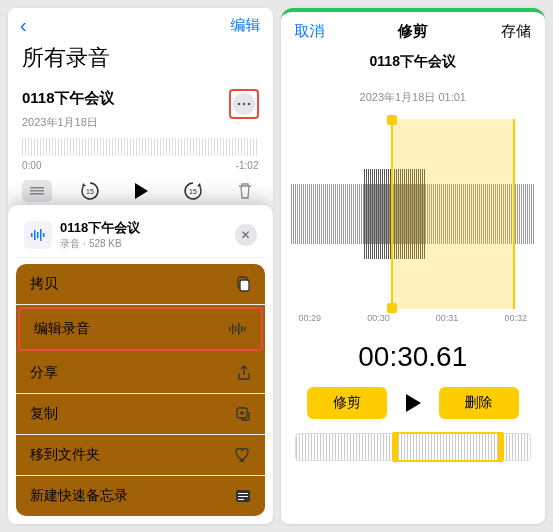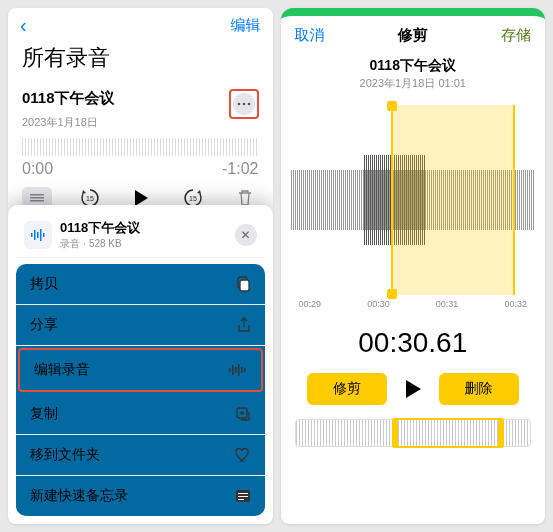--- a/index.html
+++ b/index.html
@@ -1,53 +1,53 @@
 <!DOCTYPE html>
 <html><head>
 <meta charset="utf-8">
 <style>
 *{margin:0;padding:0;box-sizing:border-box;font-family:-apple-system,sans-serif;-webkit-font-smoothing:antialiased}
 body{background:#e8e8e8;display:flex;gap:8px;padding:8px}
 .phone{background:#fff;border-radius:8px;overflow:hidden;box-shadow:0 1px 3px rgba(0,0,0,.1)}
 .p1{width:265px;height:516px;position:relative}
-.p2{width:265px;height:516px;position:relative;border-top:8px solid #22c55e;border-radius:12px 12px 8px 8px}
+.p2{width:265px;height:516px;position:relative;border-top:4px solid #22c55e;border-radius:12px 12px 8px 8px}
 .hdr1{display:flex;align-items:center;justify-content:space-between;padding:6px 12px}
 .back{font-size:20px;color:#007aff}
 .edit{color:#007aff;font-size:15px}
 .title1{font-size:22px;font-weight:400;padding:0 14px 8px}
 .rec{padding:8px 14px;border-bottom:.5px solid #eee}
 .rec-hd{display:flex;justify-content:space-between;align-items:flex-start}
 .rec-name{font-size:15px;font-weight:600}
 .rec-date{font-size:11px;color:#8e8e93;margin-top:7px}
 .rec-dur{font-size:11px;color:#8e8e93}
 .more-btn{width:22px;height:22px;border-radius:11px;background:#e5e5ea;display:flex;align-items:center;justify-content:center;font-size:12px;color:#444}
 .hl-red{border:2px solid #e74c3c;border-radius:4px;padding:2px}
 .wave1{height:18px;margin:8px 0 4px;background:repeating-linear-gradient(90deg,#bbb 0 1px,transparent 1px 3px);opacity:.5}
-.time-row{display:flex;justify-content:space-between;font-size:16px;color:#8e8e93;margin-bottom:6px}
+.time-row{display:flex;justify-content:space-between;font-size:10px;color:#8e8e93;margin-bottom:6px}
 .ctrl-row{display:flex;align-items:center;justify-content:space-between;padding:2px 0}
 .ctrl-btn{width:28px;height:24px;display:flex;align-items:center;justify-content:center;color:#333}
 .opt-btn{width:30px;height:22px;background:#e5e5ea;border-radius:5px;display:flex;align-items:center;justify-content:center}
 .trash{color:#8e8e93}
 .sheet{position:absolute;bottom:0;left:0;right:0;background:#fff;border-radius:10px 10px 0 0;box-shadow:0 -4px 20px rgba(0,0,0,.25);padding:8px}
 .sheet-hd{display:flex;align-items:center;padding:6px 8px;border-bottom:.5px solid #eee;margin-bottom:4px}
 .sheet-ic{width:28px;height:28px;background:#f2f2f7;border-radius:6px;display:flex;align-items:center;justify-content:center;color:#007aff;font-size:10px;margin-right:8px}
 .sheet-t{font-size:13px;font-weight:600}
 .sheet-s{font-size:10px;color:#8e8e93}
 .sheet-x{margin-left:auto;width:22px;height:22px;background:#e5e5ea;border-radius:11px;display:flex;align-items:center;justify-content:center;color:#666;font-size:12px}
-.menu{background:#0369a1;border-radius:10px;margin-top:6px}
+.menu{background:#a16207;border-radius:10px;margin-top:6px}
 .mi{display:flex;align-items:center;justify-content:space-between;padding:11px 14px;border-bottom:.5px solid #eee;font-size:14px}
 .mi:last-child{border-bottom:none}
 .mi-ic{color:#333;font-size:16px}
 .mi.hl{border:2px solid #e74c3c;border-radius:4px;margin:2px}
 .hdr2{display:flex;align-items:center;justify-content:space-between;padding:10px 14px}
 .cancel{color:#007aff;font-size:15px}
 .ttitle{font-size:15px;font-weight:600}
-.save{color:#4d7c0f;font-size:15px}
+.save{color:#000000;font-size:15px}
 .sub2{text-align:center;font-size:14px;font-weight:600;margin-top:2px}
-.sub3{text-align:center;font-size:11px;color:#8e8e93;margin-top:1px}
+.sub3{text-align:center;font-size:11px;color:#8e8e93;margin-top:19px}
 .wave-area{height:190px;margin:14px 0 0;position:relative;background:#fff}
 .sel{position:absolute;left:110px;right:30px;top:0;bottom:0;background:rgba(255,204,0,.25);border-left:2px solid #ffcc00;border-right:2px solid #ffcc00}
 .sel::before,.sel::after{content:'';position:absolute;width:10px;height:10px;background:#ffcc00;border-radius:2px;left:-6px}
 .sel::before{top:-4px}
 .sel::after{bottom:-4px}
 .wave2{position:absolute;top:50%;left:10px;right:10px;height:60px;transform:translateY(-50%);background:repeating-linear-gradient(90deg,#999 0 1px,transparent 1px 2px)}
 .wave2::before{content:'';position:absolute;left:30%;width:25%;top:-15px;bottom:-15px;background:repeating-linear-gradient(90deg,#555 0 1px,transparent 1px 2px)}
 .tline{display:flex;justify-content:space-between;padding:4px 18px;font-size:9px;color:#8e8e93}
 .bigtime{text-align:center;font-size:28px;font-weight:300;margin:14px 6px;font-variant-numeric:tabular-nums}
 .btn-row{display:flex;align-items:center;justify-content:space-around;padding:0 18px}
@@ -159,38 +159,38 @@
     <div class="menu">
       <div class="mi">
         <span>拷贝</span>
         <span class="mi-ic">
             <svg width="16" height="16" viewBox="0 0 16 16">
               <rect x="3" y="1" width="9" height="11" rx="2" fill="none" stroke="#333" stroke-width="1.3"></rect>
               <rect x="5" y="4" width="9" height="11" rx="2" fill="#fff" stroke="#333" stroke-width="1.3"></rect>
             </svg>
           </span>
       </div>
-      <div class="mi">
-        <span>分享</span>
-        <span class="mi-ic">
-            <svg width="14" height="16" viewBox="0 0 14 16">
-              <path d="M7 1v9M4 4l3-3 3 3M2 8v6h10V8" fill="none" stroke="#333" stroke-width="1.3"></path>
-            </svg>
-          </span>
-      </div>
       <div class="mi hl">
         <span>编辑录音</span>
         <span class="mi-ic">
             <svg width="18" height="12">
               <rect x="0" y="4" width="1.5" height="4" fill="#333"></rect>
               <rect x="3" y="1" width="1.5" height="10" fill="#333"></rect>
               <rect x="6" y="3" width="1.5" height="6" fill="#333"></rect>
               <rect x="9" y="0" width="1.5" height="12" fill="#333"></rect>
               <rect x="12" y="3" width="1.5" height="6" fill="#333"></rect>
               <rect x="15" y="4" width="1.5" height="4" fill="#333"></rect>
+            </svg>
+          </span>
+      </div>
+      <div class="mi">
+        <span>分享</span>
+        <span class="mi-ic">
+            <svg width="14" height="16" viewBox="0 0 14 16">
+              <path d="M7 1v9M4 4l3-3 3 3M2 8v6h10V8" fill="none" stroke="#333" stroke-width="1.3"></path>
             </svg>
           </span>
       </div>
       <div class="mi">
         <span>复制</span>
         <span class="mi-ic">
             <svg width="16" height="16" viewBox="0 0 16 16">
               <rect x="2" y="2" width="10" height="10" rx="2" fill="none" stroke="#333" stroke-width="1.3"></rect>
               <path d="M7 5v4M5 7h4" stroke="#333" stroke-width="1.3"></path>
               <path d="M6 14h7a1 1 0 0 0 1-1V6" fill="none" stroke="#333" stroke-width="1.3"></path>

